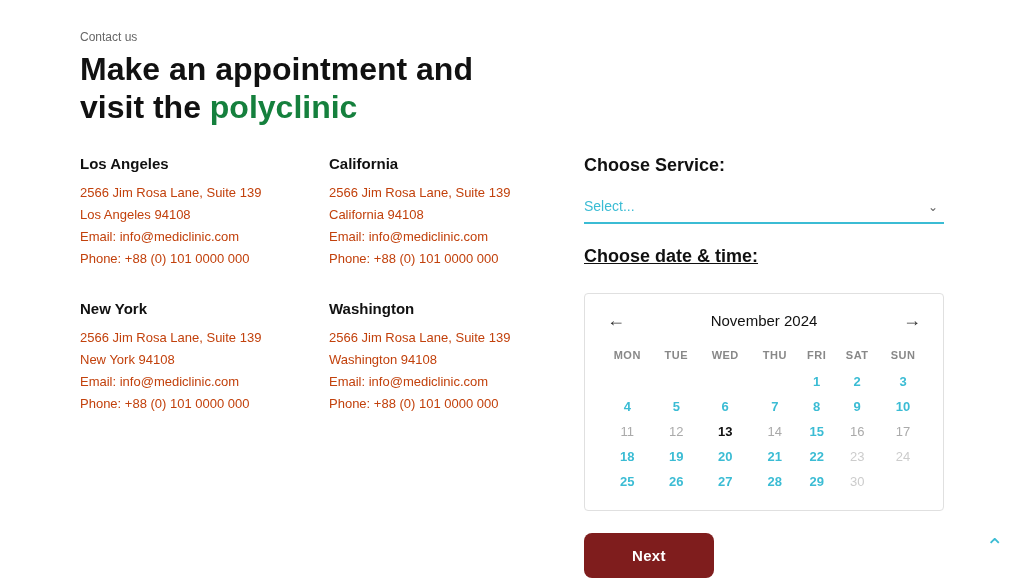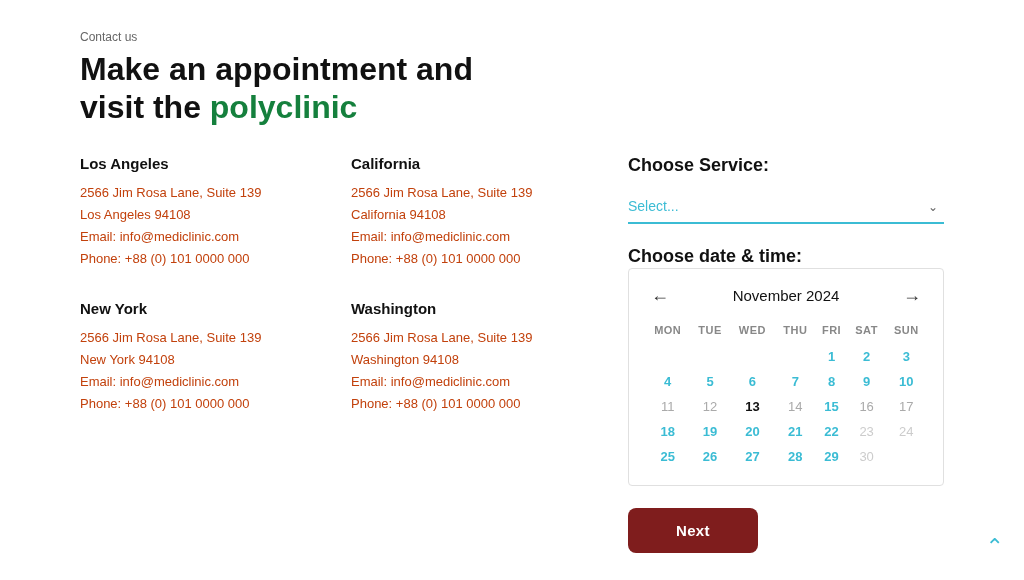--- a/index.html
+++ b/index.html
@@ -48,21 +48,21 @@
       font-weight: 700;
       color: #111;
       margin-bottom: 10px;
     }
     .location-block p {
       color: #c2410c;
       font-size: 13px;
       line-height: 1.7;
     }
     .booking-section {
-      width: 316px;
+      width: 360px;
       flex-shrink: 0;
     }
     .section-label {
       font-size: 18px;
       font-weight: 700;
       color: #111;
       margin-bottom: 14px;
     }
     .service-select-wrapper {
       position: relative;
@@ -87,21 +87,22 @@
       transform: translateY(-50%);
       color: #666;
       font-size: 12px;
       pointer-events: none;
     }
     .datetime-label {
       font-size: 18px;
       font-weight: 700;
       color: #111;
       margin-top: 22px;
-      margin-bottom: 1px;
+      margin-bottom: 26px;
+      text-decoration: underline;
     }
     .calendar {
       border: 1px solid #e0e0e0;
       border-radius: 4px;
       padding: 16px;
       background: #fff;
     }
     .calendar-header {
       display: flex;
       align-items: center;

